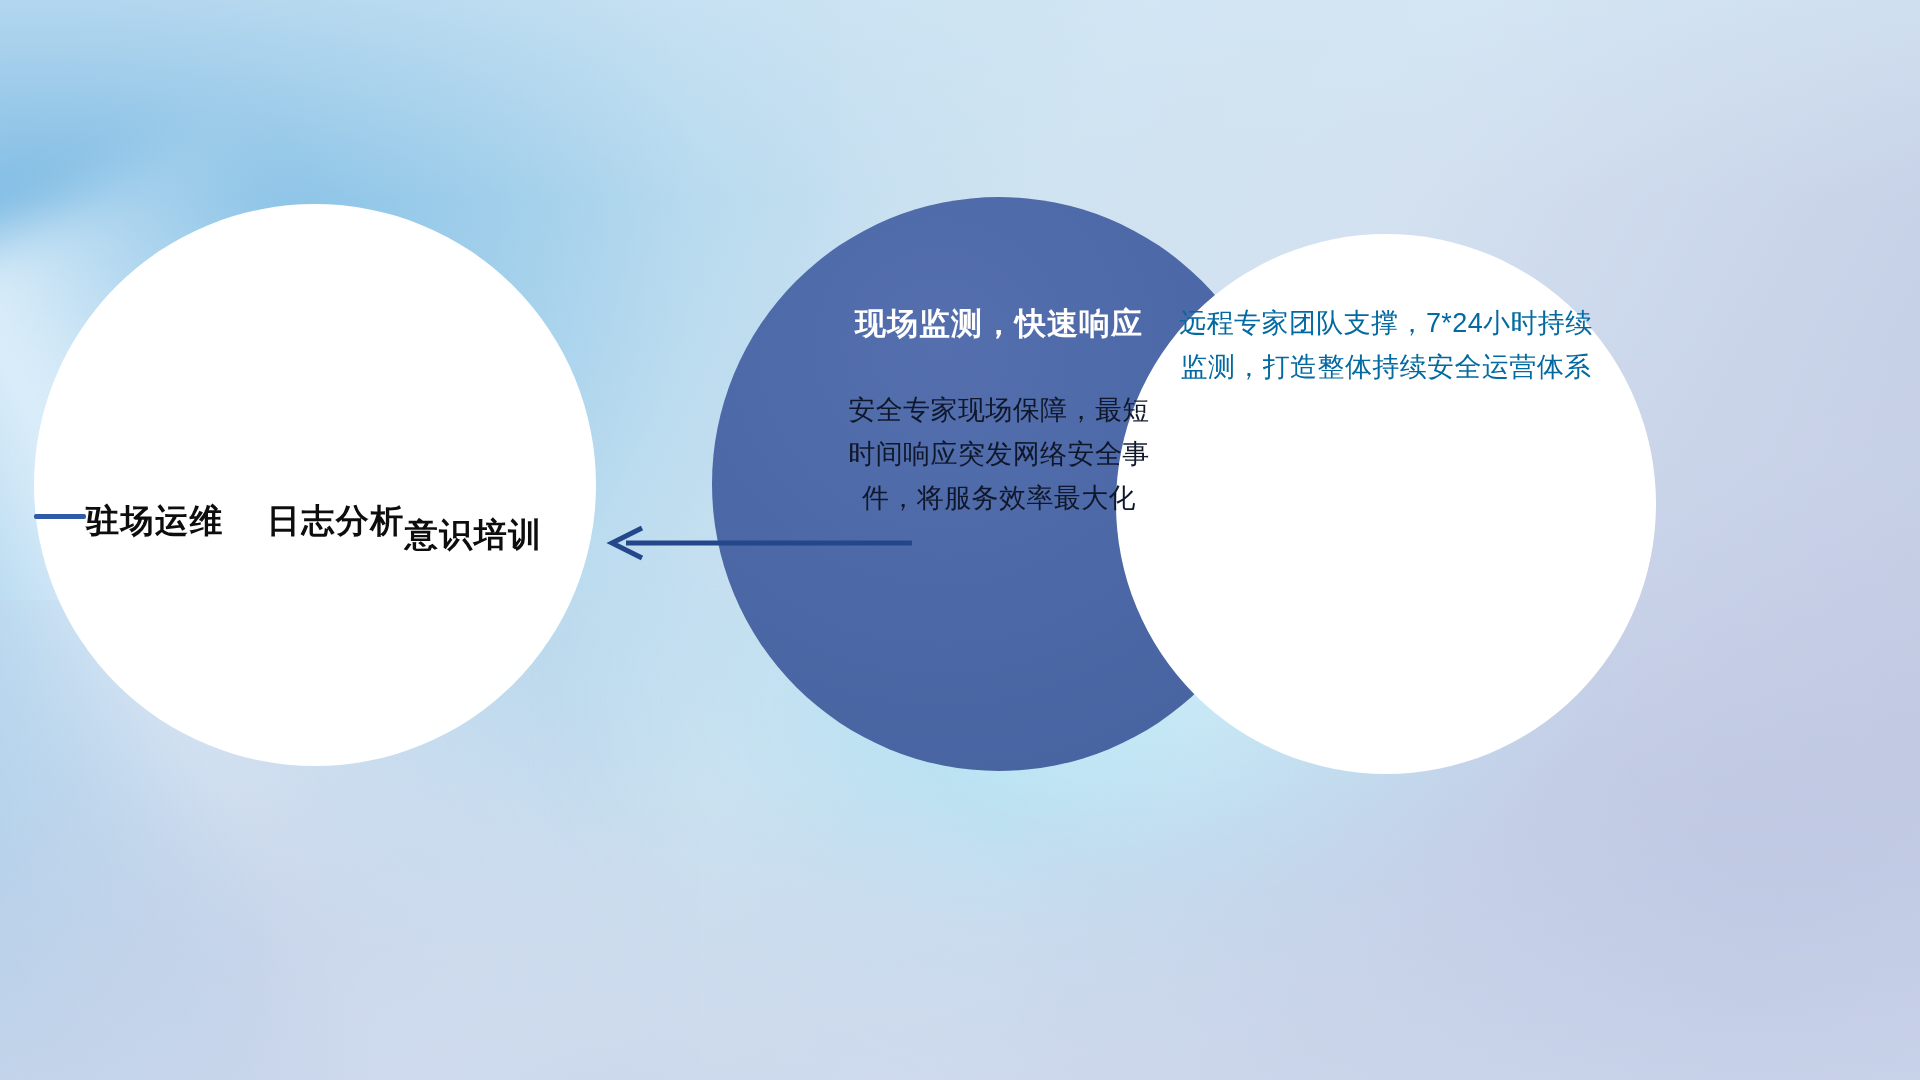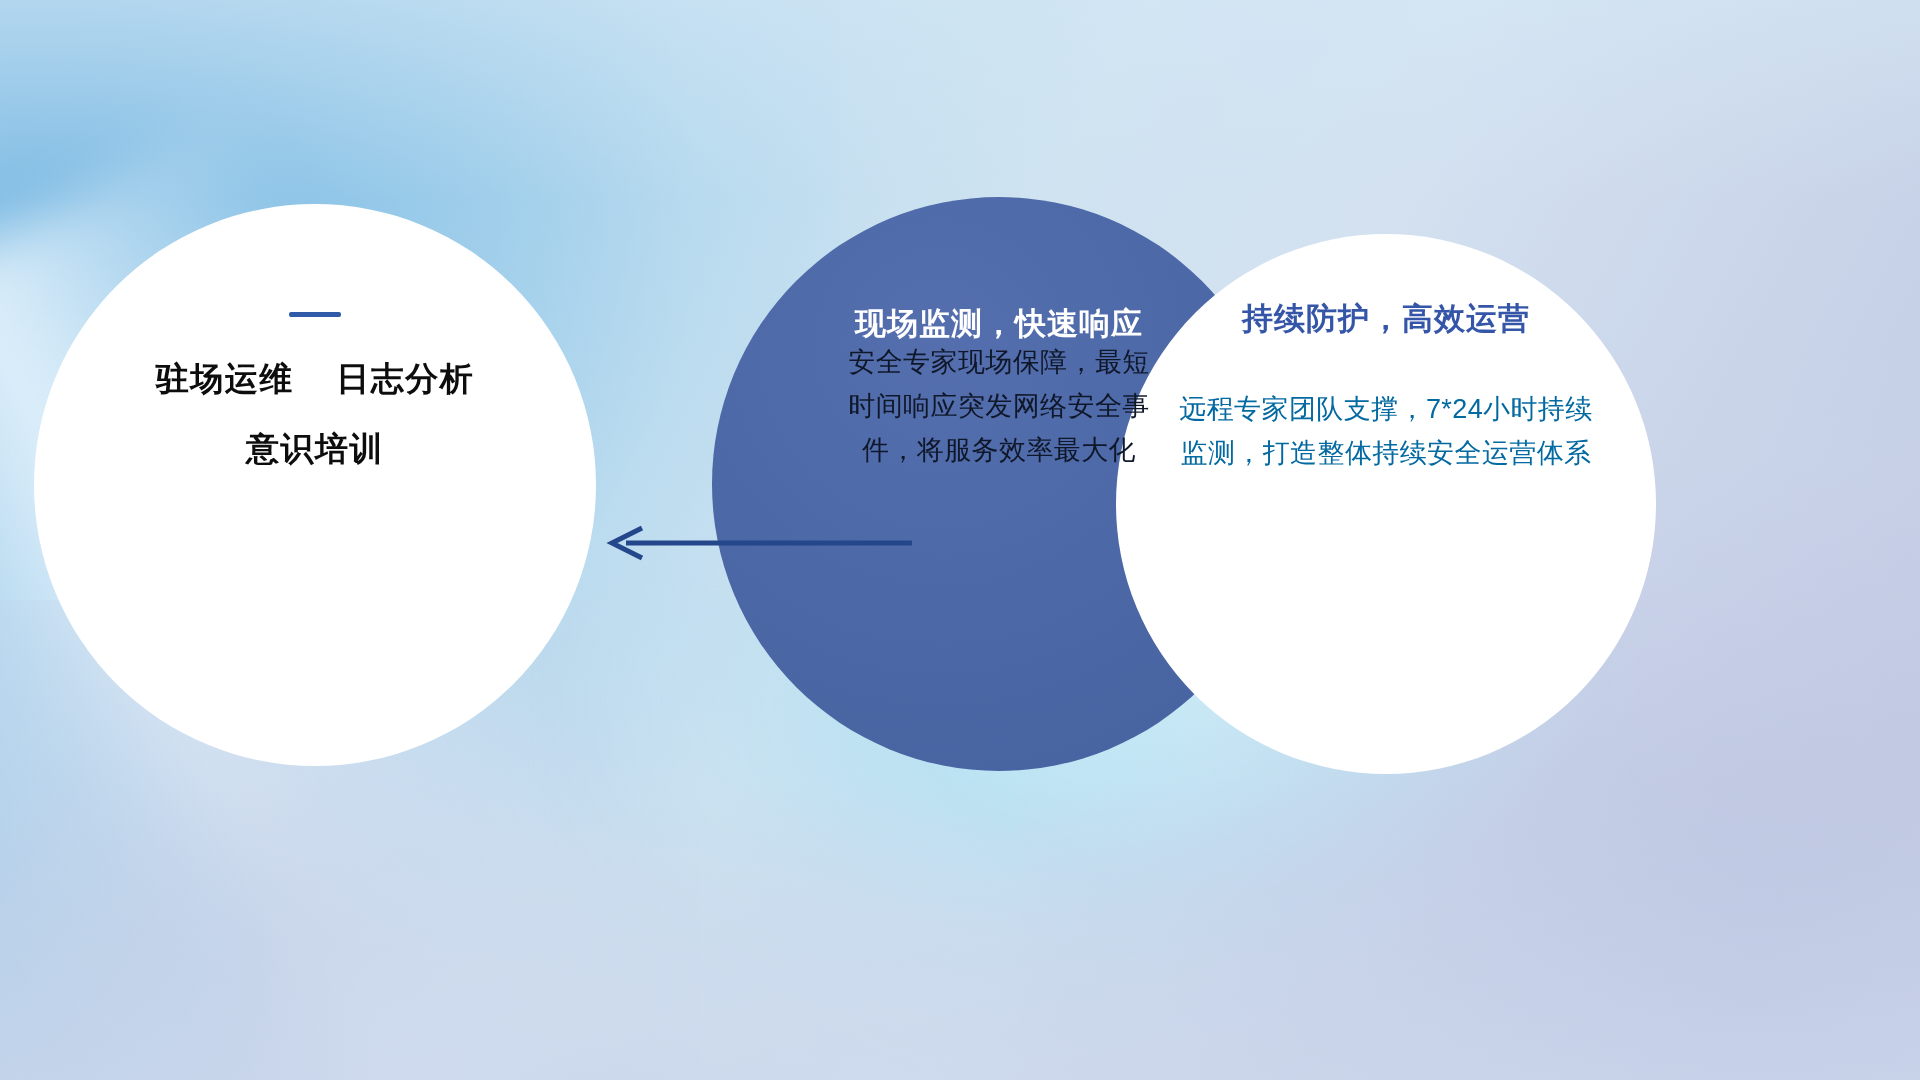--- a/index.html
+++ b/index.html
@@ -173,21 +173,21 @@
 
   
   #left-content {
     position: absolute;
     left: 34px;
     top: 204px;
     width: 562px;
     height: 562px;
     z-index: 6;
     display: flex;
-    flex-direction: column;
+    flex-direction: row;
     align-items: center;
     justify-content: flex-start;
     padding-top: 108px;
     box-sizing: border-box;
   }
   #left-divider {
     width: 52px;
     height: 5px;
     border-radius: 2px;
     background: #2f5aa8;
@@ -216,20 +216,21 @@
     box-sizing: border-box;
     padding: 110px 52px 0 52px;
     text-align: center;
   }
   #middle-title {
     color: #ffffff;
     font-weight: bold;
     font-size: 31px;
     letter-spacing: 1px;
     line-height: 1.1;
+    margin-bottom: 48px;
   }
   #middle-body {
     color: #0f172a;
     font-size: 27px;
     line-height: 1.62;
     letter-spacing: 0.4px;
     max-width: 310px;
     margin: 0 auto;
   }
 
@@ -304,15 +305,14 @@
   <div class="left-line">驻场运维    日志分析</div>
   <div class="left-line">意识培训</div>
 </div>
 
 <div id="middle-content">
   <div id="middle-title">现场监测，快速响应</div>
   <div id="middle-body">安全专家现场保障，最短时间响应突发网络安全事件，将服务效率最大化</div>
 </div>
 
 <div id="right-content">
-  <div id="right-title">持续防护，高效运营</div>
   <div id="right-body">远程专家团队支撑，7*24小时持续监测，打造整体持续安全运营体系</div>
 </div>
 
 </body></html>

